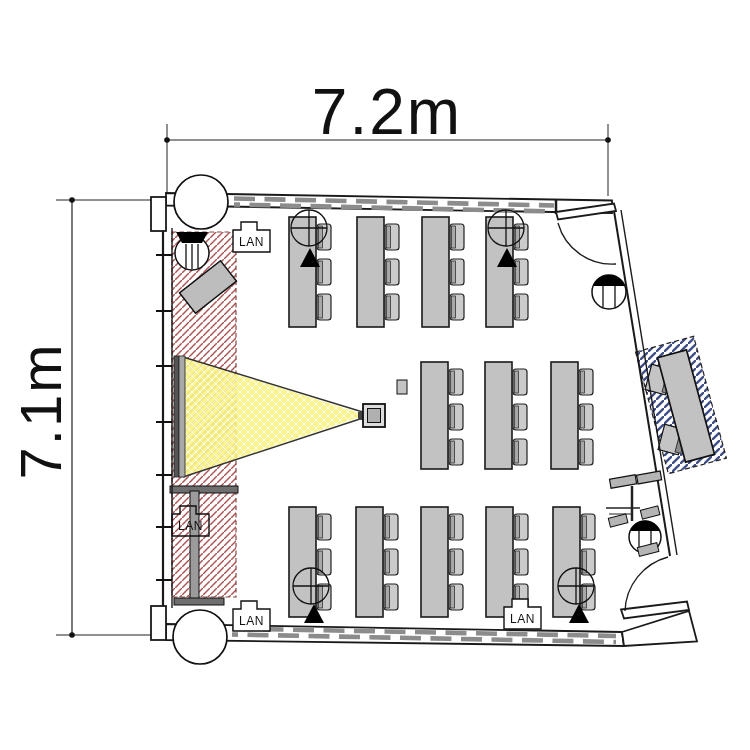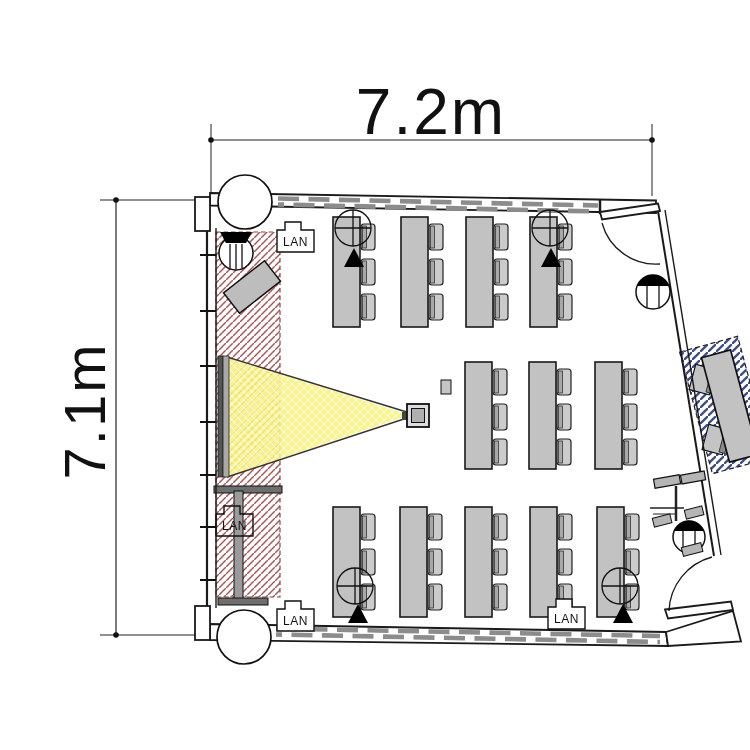--- a/index.html
+++ b/index.html
@@ -3,21 +3,21 @@
 <meta charset="utf-8">
 <style>
   :root{
     --line:#1a1a1a; --table-fill:#c2c2c2; --chair-fill:#cbcbcb; --chair-back:#a8a8a8;
     --window-dash:#8c8c8c; --screen-zone-hatch:#b05555; --screen-zone-border:#8a4545;
     --beam-fill:#f8f37d; --beam-grid:#ffffff; --instructor-zone-hatch:#3f4e86;
     --screen-dark:#555555; --screen-light:#a9a9a9; --stand-fill:#6e6e6e; --pole-fill:#9b9b9b;
     --lectern-fill:#bdbdbd; --projector-fill:#b0b0b0; --dim-text:#111111;
   }
   html,body{margin:0;padding:0;background:#fff;}
-  .stage{width:600px;height:750px;background:#fff;position:relative;font-family:"Liberation Sans",sans-serif;padding-left:44px;}
+  .stage{width:600px;height:750px;background:#fff;position:relative;font-family:"Liberation Sans",sans-serif;}
   svg{display:block}
   .ln{stroke:var(--line);fill:none}
   .wall{fill:#ffffff;stroke:var(--line);stroke-width:1.8}
   .dim{stroke:#222;stroke-width:1.2;fill:none}
   .ext{stroke:#222;stroke-width:1;fill:none}
   .dimdot{fill:#111}
   .dimtext{fill:var(--dim-text);font-family:"Liberation Sans",sans-serif;letter-spacing:2px}
   .wdash{stroke:var(--window-dash);stroke-width:4.6;stroke-dasharray:21 9.5;fill:none}
   .tbl{fill:var(--table-fill);stroke:var(--line);stroke-width:1.6}
   .chair{fill:var(--chair-fill);stroke:#222;stroke-width:1.2}

